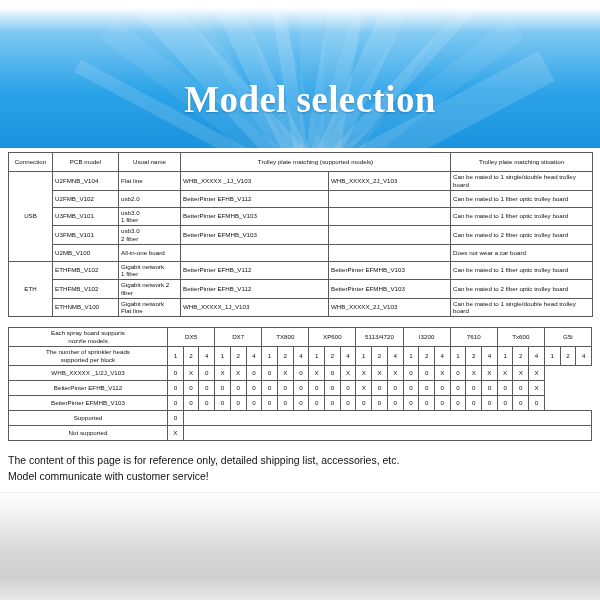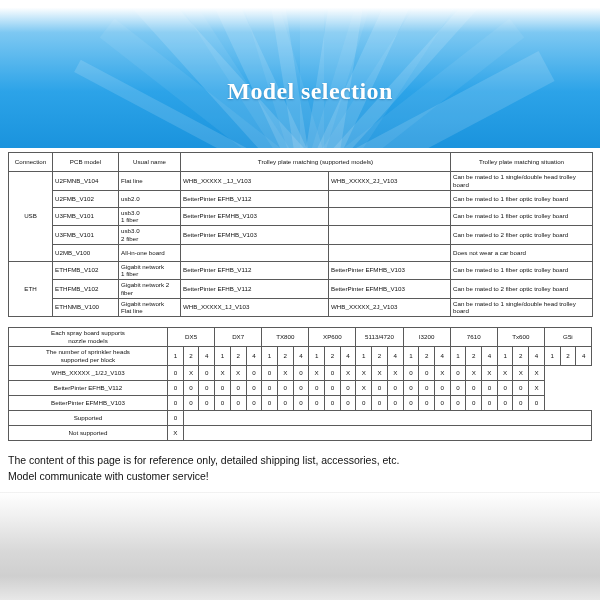--- a/index.html
+++ b/index.html
@@ -41,21 +41,21 @@
     background: rgba(255,255,255,0.28);
     transform-origin: 50% 100%;
   }
   .banner-title {
     position: absolute;
     left: 0;
     right: 0;
     top: 78px;
     text-align: center;
     font-family: "Liberation Serif", serif;
-    font-size: 24px;
+    font-size: 37px;
     font-weight: bold;
     color: #ffffff;
     letter-spacing: 0.4px;
     text-shadow: 0 1px 2px rgba(0,60,110,0.35);
     margin-left: 20px;
   }
   
   .content {
     position: relative;
     padding: 0 8px;

